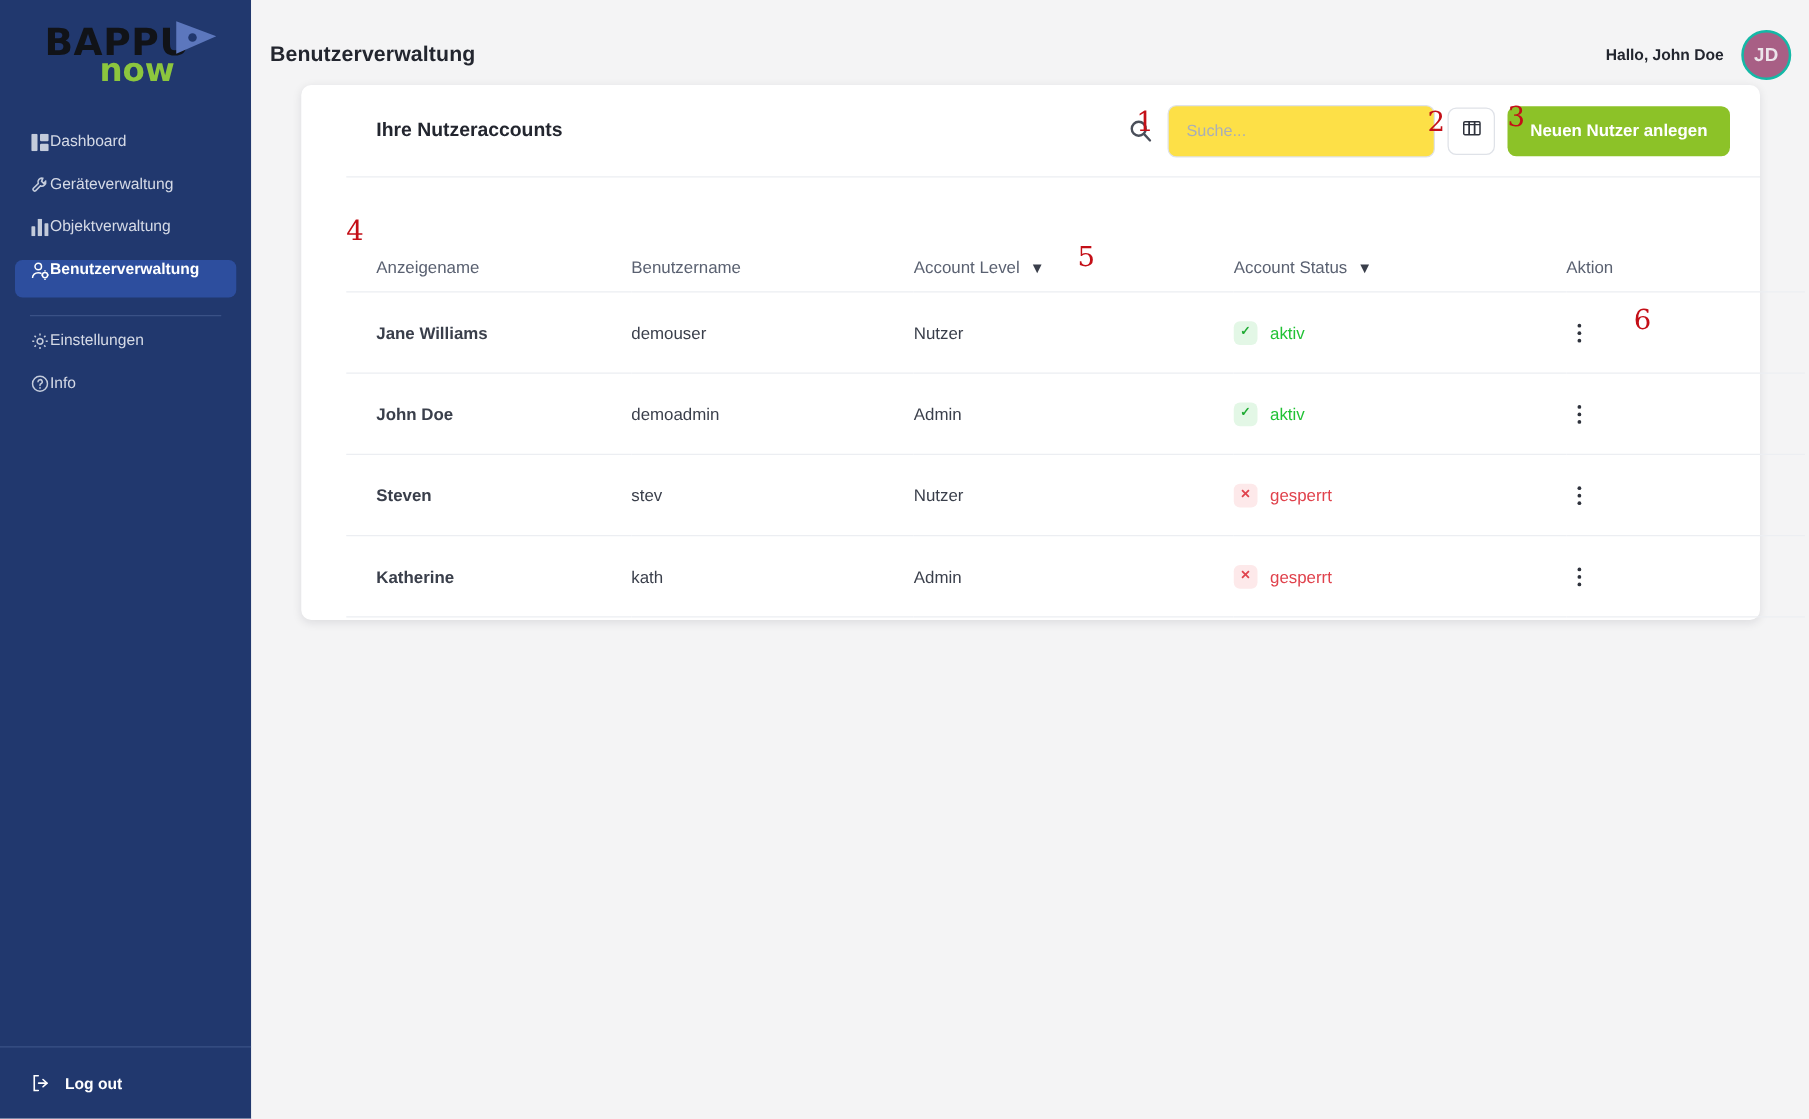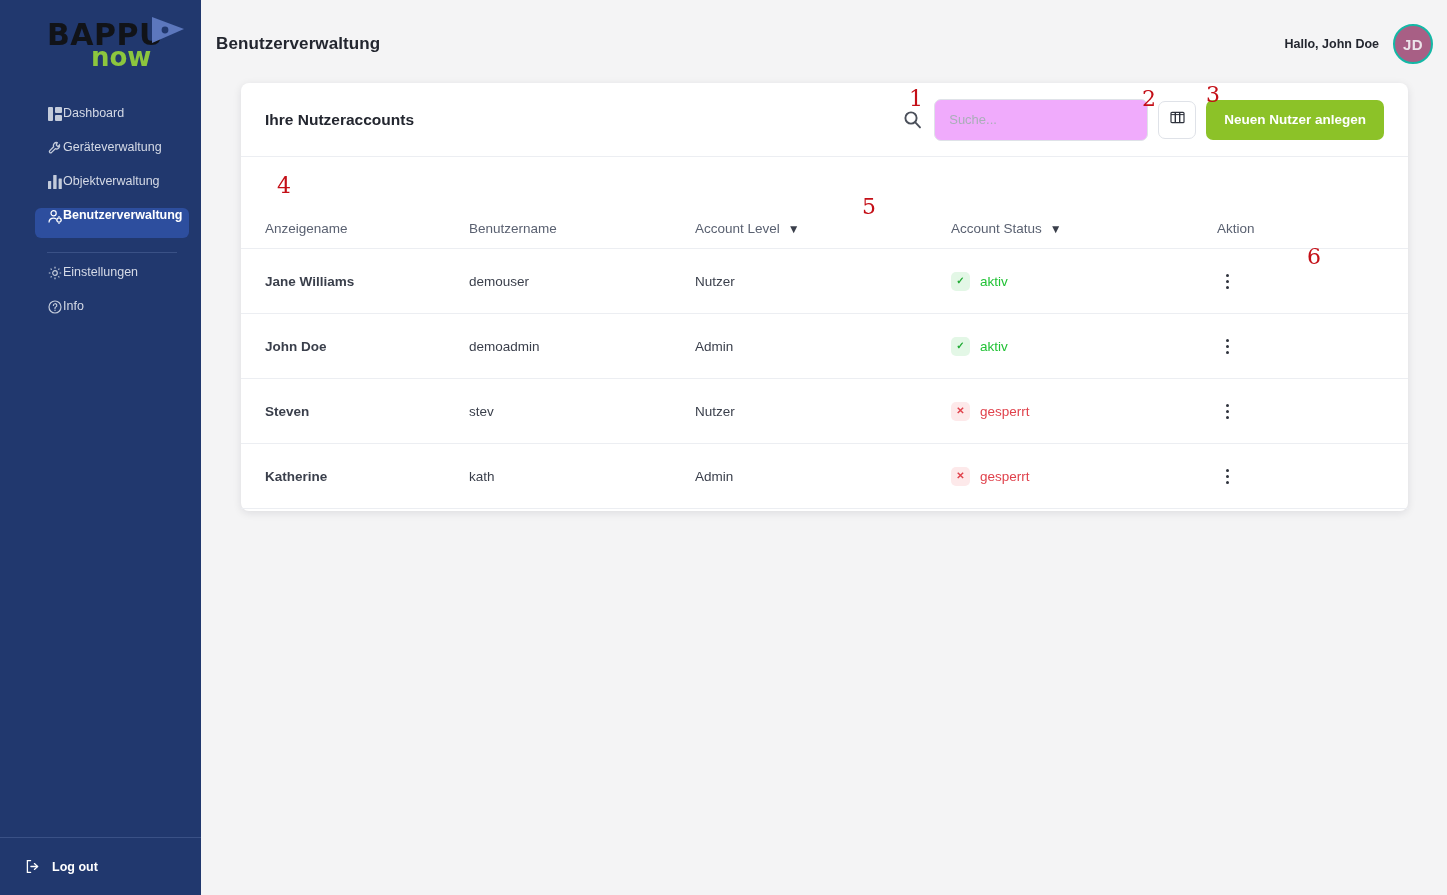--- a/index.html
+++ b/index.html
@@ -11,21 +11,20 @@
   }
   .app { position: relative; width: 1447px; height: 895px; display: flex; }
 
   
   .sidebar {
     width: 201px; height: 895px;
     background: #21386e;
     display: flex; flex-direction: column;
     flex: 0 0 201px;
     position: relative;
-    padding-left: 23px;
   }
   .logo-wrap {
     height: 92px;
     display: flex; align-items: center; justify-content: center;
     position: relative;
   }
   .logo { position: relative; width: 150px; height: 62px; }
   .logo-bappu {
     position: absolute; left: 10px; top: 2px;
     font-size: 30px; font-weight: bold; letter-spacing: 0.5px;
@@ -73,37 +72,38 @@
   .avatar {
     width: 40px; height: 40px; border-radius: 50%;
     background: #a85f85; border: 2px solid #14b8a6;
     color: #ece4ea; font-size: 15px; font-weight: 600;
     display: flex; align-items: center; justify-content: center;
     letter-spacing: 0.3px;
   }
 
   
   .card {
-    position: absolute; left: 40px; top: 83px; width: 1167px; height: 428px;
+    position: absolute; left: 40px; top: 68px; width: 1167px; height: 428px;
     background: #ffffff; border-radius: 8px;
     box-shadow: 0 2px 8px rgba(20,20,40,0.10);
+    padding-left: 36px;
   }
   .card-head {
     height: 74px; display: flex; align-items: center;
     padding: 0 24px 0 24px; border-bottom: 1px solid #eceef2;
   }
   .card-title { font-size: 15.5px; font-weight: bold; color: #23262f; }
   .card-tools { margin-left: auto; display: flex; align-items: center; gap: 10px; }
   .search-icon-btn {
     width: 24px; height: 24px; display:flex; align-items:center; justify-content:center;
     cursor: pointer; color:#4a4f5a;
   }
   .search-box {
     width: 214px; height: 42px; border: 1px solid #dfe2e8; border-radius: 7px;
-    display: flex; align-items: center; padding: 0 14px; background: #f0abfc;
+    display: flex; align-items: center; padding: 0 14px; background: #fde047;
   }
   .search-box input {
     border: 0; outline: 0; width: 100%; font-size: 13px;
     font-family: "Liberation Sans", sans-serif; color: #23262f; background: transparent;
   }
   .search-box input::placeholder { color: #a9aeb8; }
   .icon-btn {
     width: 38px; height: 38px; border: 1px solid #dfe2e8; border-radius: 7px;
     background: #fff; display: flex; align-items: center; justify-content: center;
     cursor: pointer;

